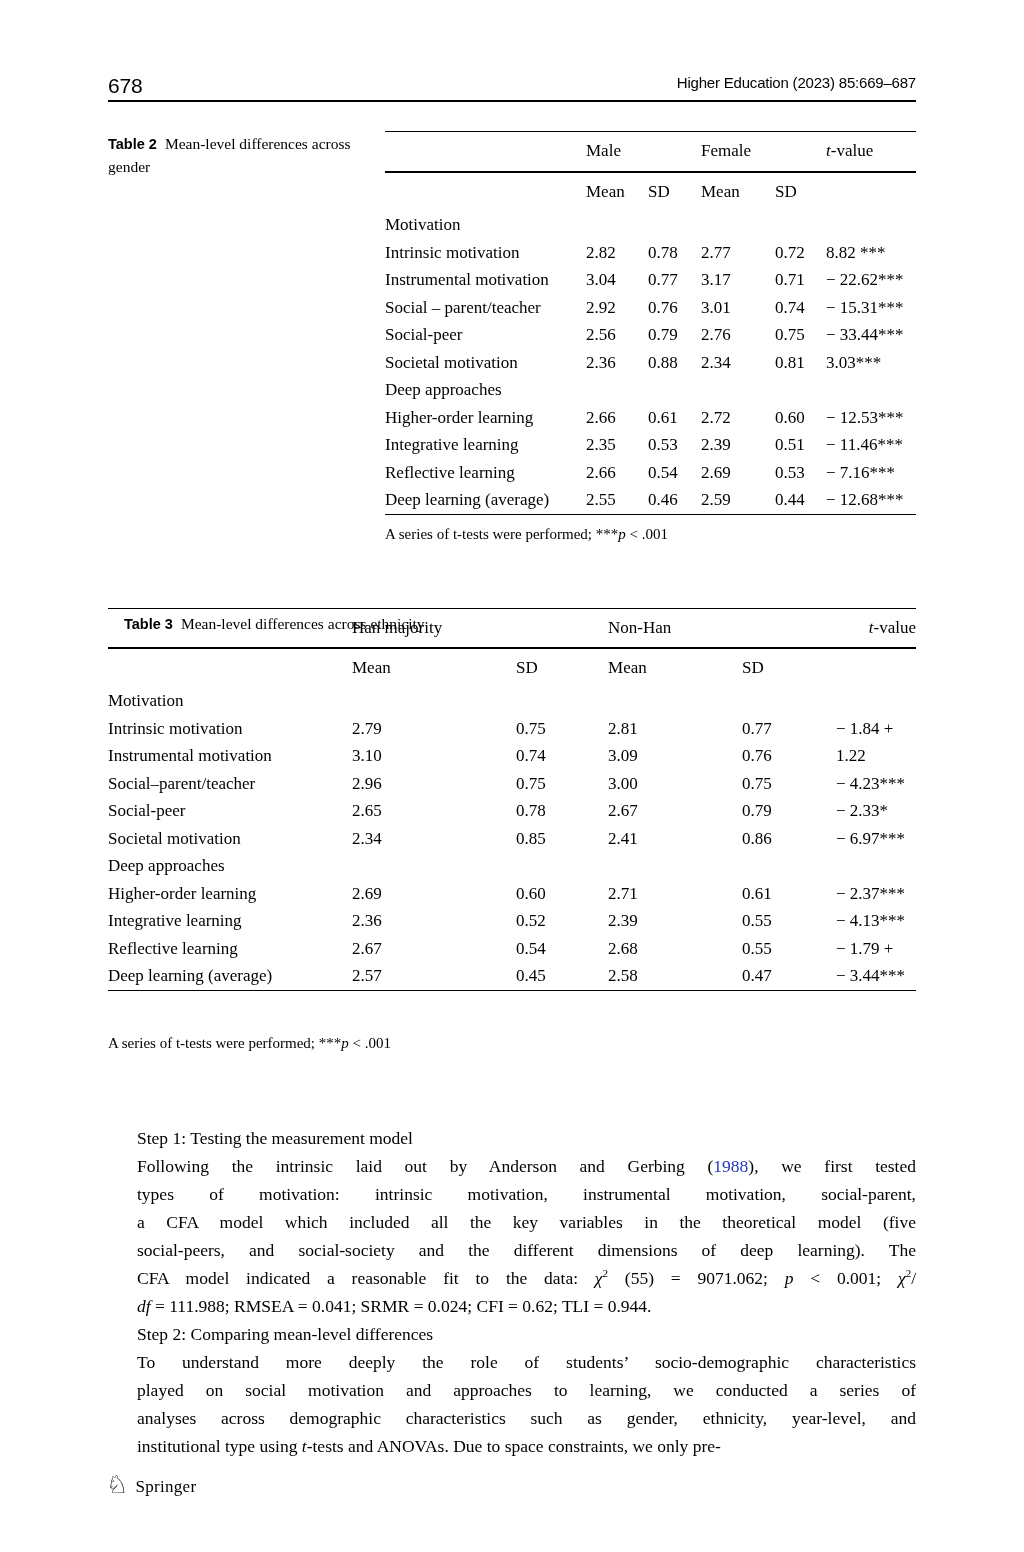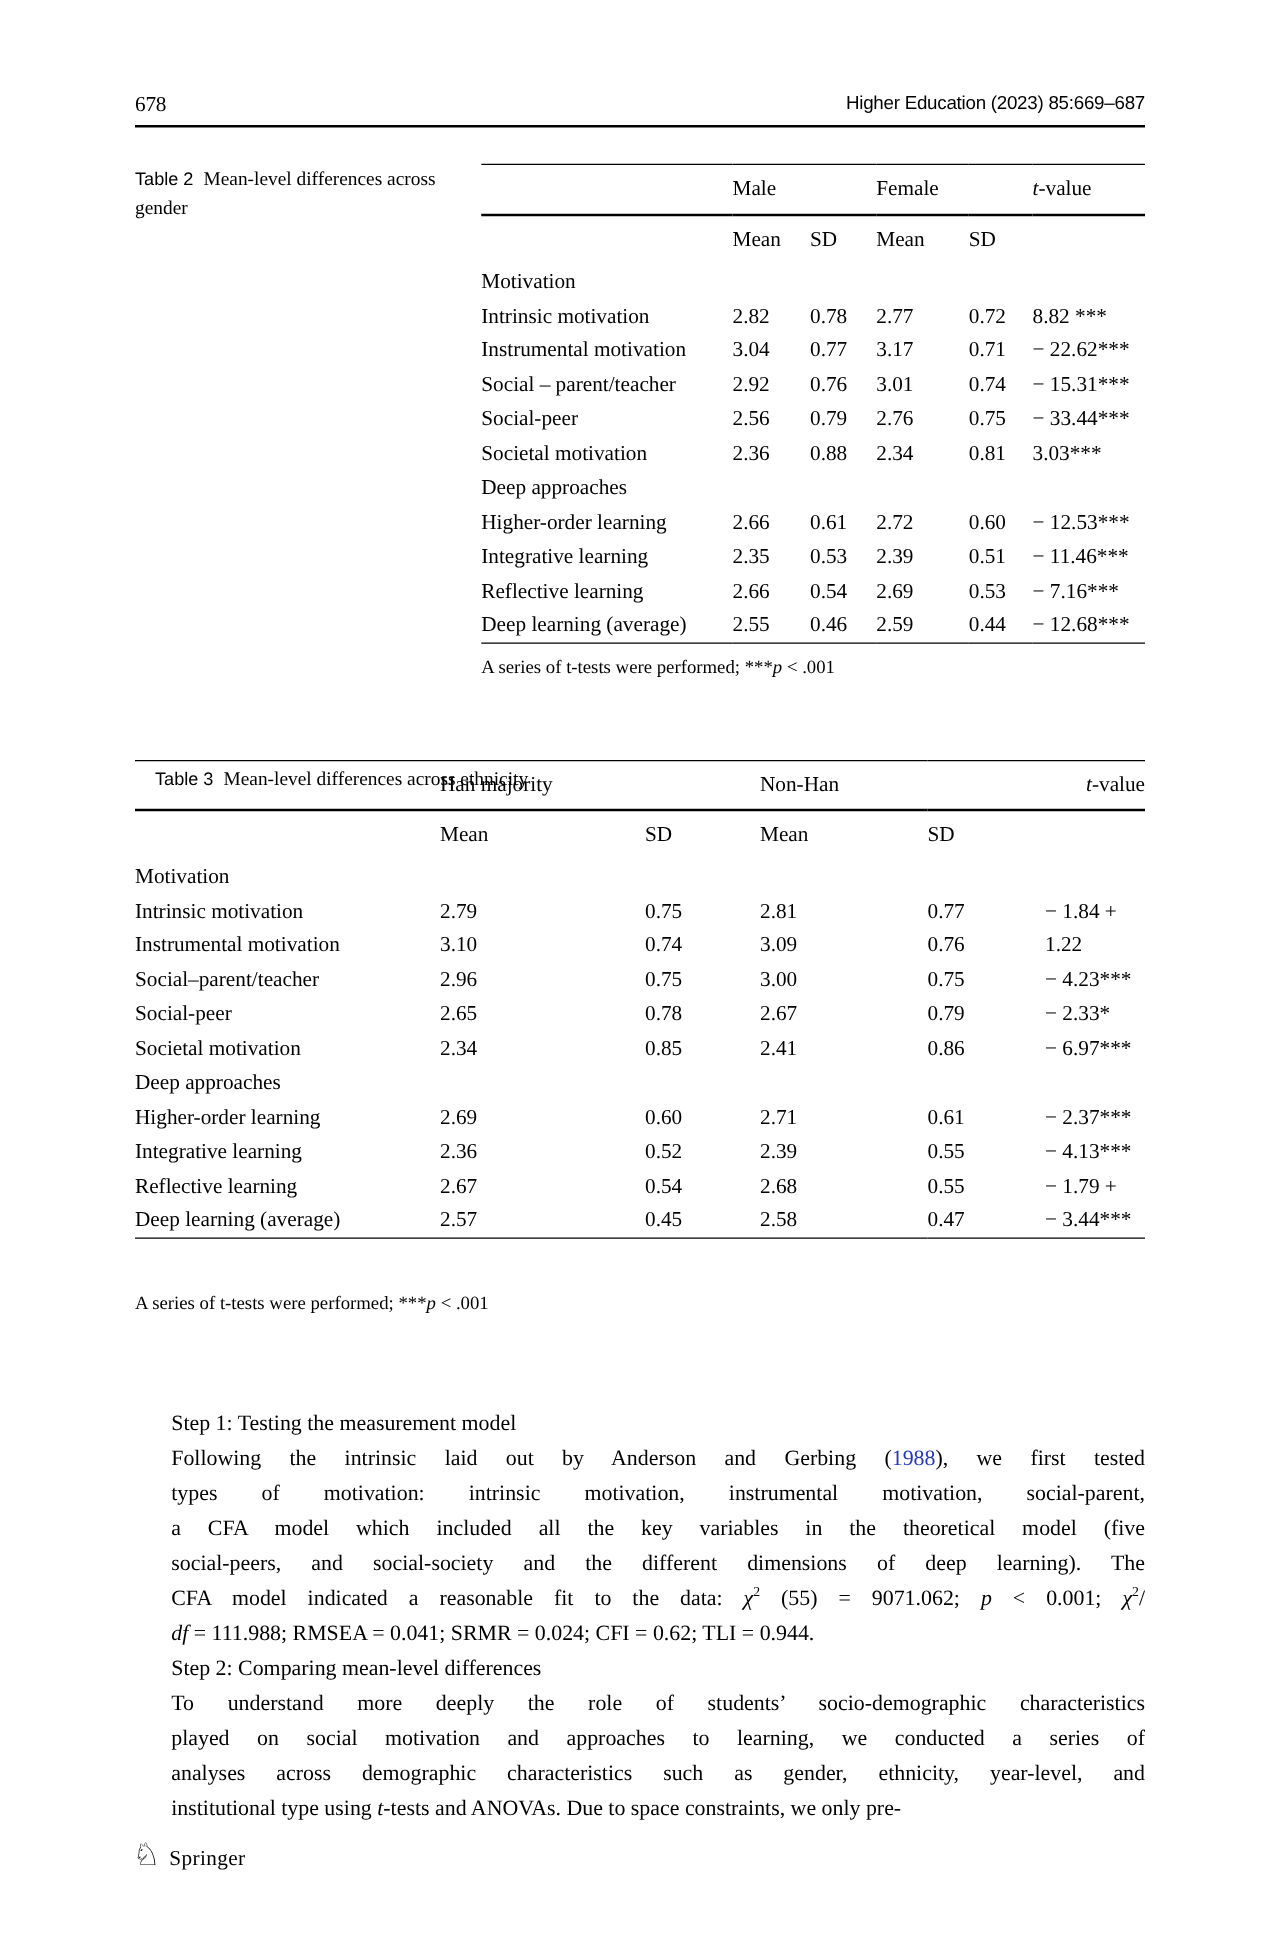--- a/index.html
+++ b/index.html
@@ -5,39 +5,39 @@
   html,body { margin:0; padding:0; background:#e8e8e8; }
   .page {
     position:relative; width:1024px; height:1552px; margin:0 auto;
     background:#ffffff; color:#000;
     font-family:"Liberation Serif", serif;
     overflow:hidden;
   }
   
   .hdr-num {
     position:absolute; left:108px; top:74px;
-    font-family:Liberation Serif, serif; font-size:17px; letter-spacing:-0.2px;
+    font-family:Liberation Sans, sans-serif; font-size:21px; letter-spacing:-0.2px;
   }
   .hdr-journal {
     position:absolute; right:108px; top:74px;
     font-family:"Liberation Sans", sans-serif; font-size:15px; letter-spacing:-0.2px;
   }
   .hdr-rule { position:absolute; left:108px; right:108px; top:100px; height:2px; background:#000; }
 
   
   .t2-caption {
     position:absolute; left:108px; top:133px; width:248px;
     font-size:15.5px; line-height:21.5px;
   }
   .t3-caption {
     position:absolute; left:124px; top:613px; width:700px;
     font-size:15.5px; line-height:21px;
   }
   .cap-label {
-    font-family:"Liberation Sans", sans-serif; font-weight:normal; font-size:14.5px;
+    font-family:"Liberation Sans", sans-serif; font-weight:bold; font-size:14.5px;
     padding-right:8px;
   }
 
   
   table.datatable {
     border-collapse:collapse; table-layout:fixed;
     border-top:1.5px solid #000;
     font-size:17px;
   }
   #table2 { position:absolute; left:385px; top:131px; width:531px; }

